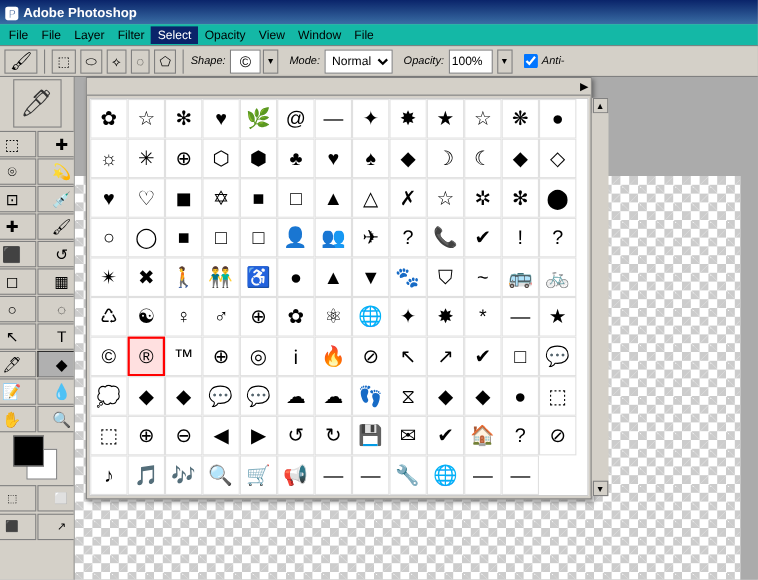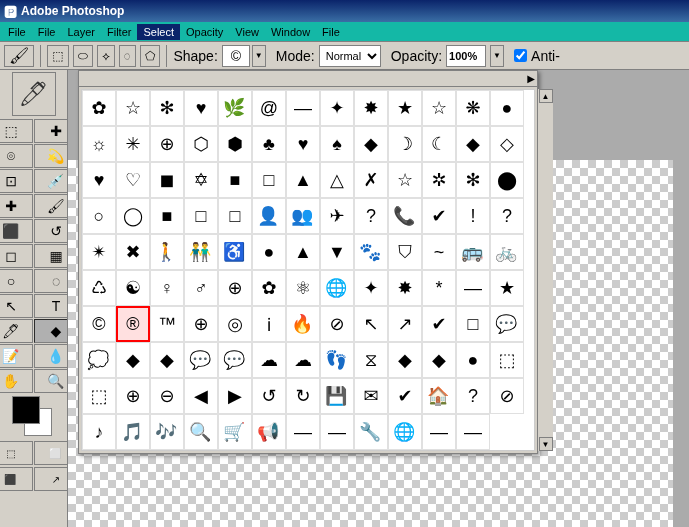--- a/index.html
+++ b/index.html
@@ -70,21 +70,21 @@
       display: flex; align-items: center; justify-content: center;
       font-size: 8px; cursor: pointer;
     }
     .mode-select, .opacity-select {
       height: 22px;
       border: 1px solid #808080;
       background: white;
       font-size: 11px;
       padding: 0 2px;
     }
-    .label-text { font-size: 14px; color: #000; }
+    .label-text { font-size: 10px; color: #000; font-style: italic; }
 
     
     #main-layout {
       display: flex;
       height: calc(527px - 22px - 20px - 28px);
     }
 
     
     #left-toolbar {
       width: 68px;
@@ -224,21 +224,21 @@
     </div>
     <div class="dropdown-arrow">▼</div>
   </div>
 
   <span class="label-text" style="margin-left:6px;">Mode:</span>
   <select class="mode-select">
     <option>Normal</option>
   </select>
 
   <span class="label-text" style="margin-left:6px;text-align:right;">Opacity:</span>
-  <input type="text" value="100%" style="width: 40px; height: 22px; border: 1px solid rgb(128, 128, 128); font-size: 11px; padding: 0px 2px; font-weight: bold;">
+  <input type="text" value="100%" style="width: 40px; height: 22px; border: 1px solid rgb(128, 128, 128); font-size: 11px; padding: 0px 2px;">
   <div class="dropdown-arrow">▼</div>
 
   <input type="checkbox" checked="" style="margin-left: 6px;">
   <span class="label-text">Anti-</span>
 </div>
 
 <div id="main-layout">
 
   <div id="left-toolbar">
 

